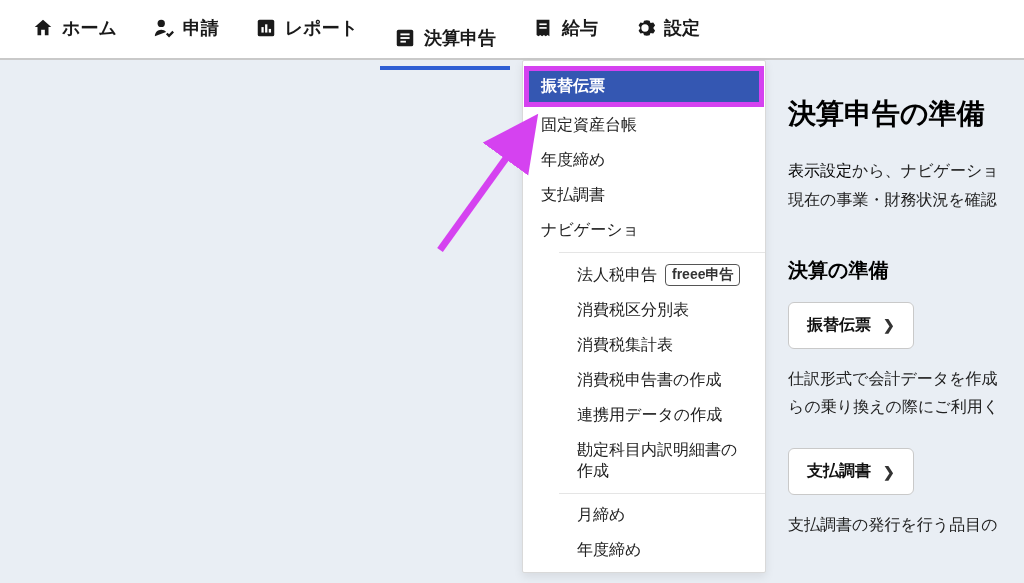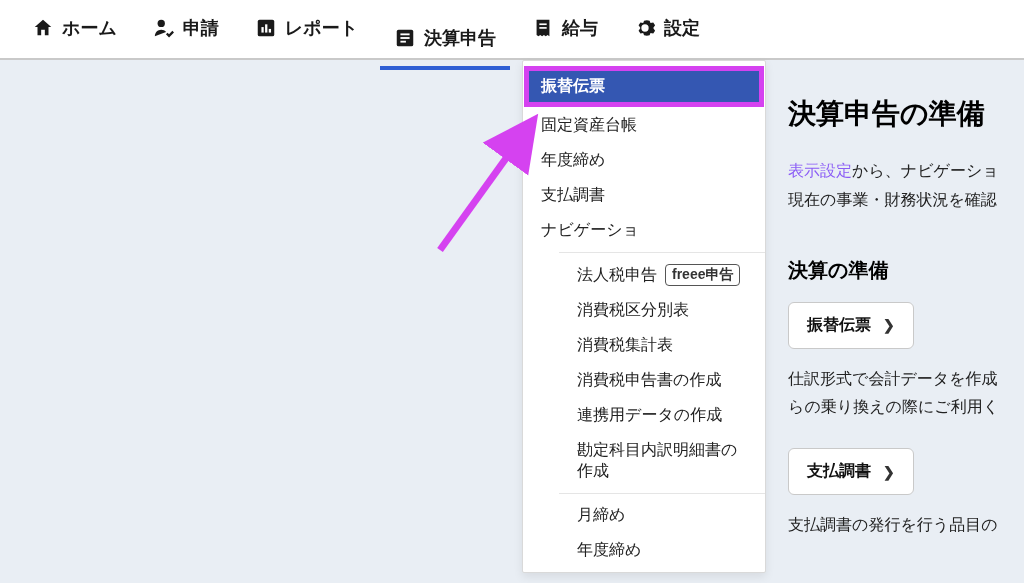--- a/index.html
+++ b/index.html
@@ -85,21 +85,21 @@
     .right-panel h1 {
       font-size: 28px;
       font-weight: 700;
       margin-bottom: 24px;
     }
     .right-panel p {
       font-size: 16px;
       line-height: 1.8;
       color: #222;
     }
-    .link { color: #8b5cf6; }
+    .link { color: #000000; }
     .right-panel h2 {
       font-size: 20px;
       font-weight: 700;
       margin-top: 42px;
       margin-bottom: 18px;
     }
     .action-btn {
       display: inline-flex;
       align-items: center;
       gap: 12px;

